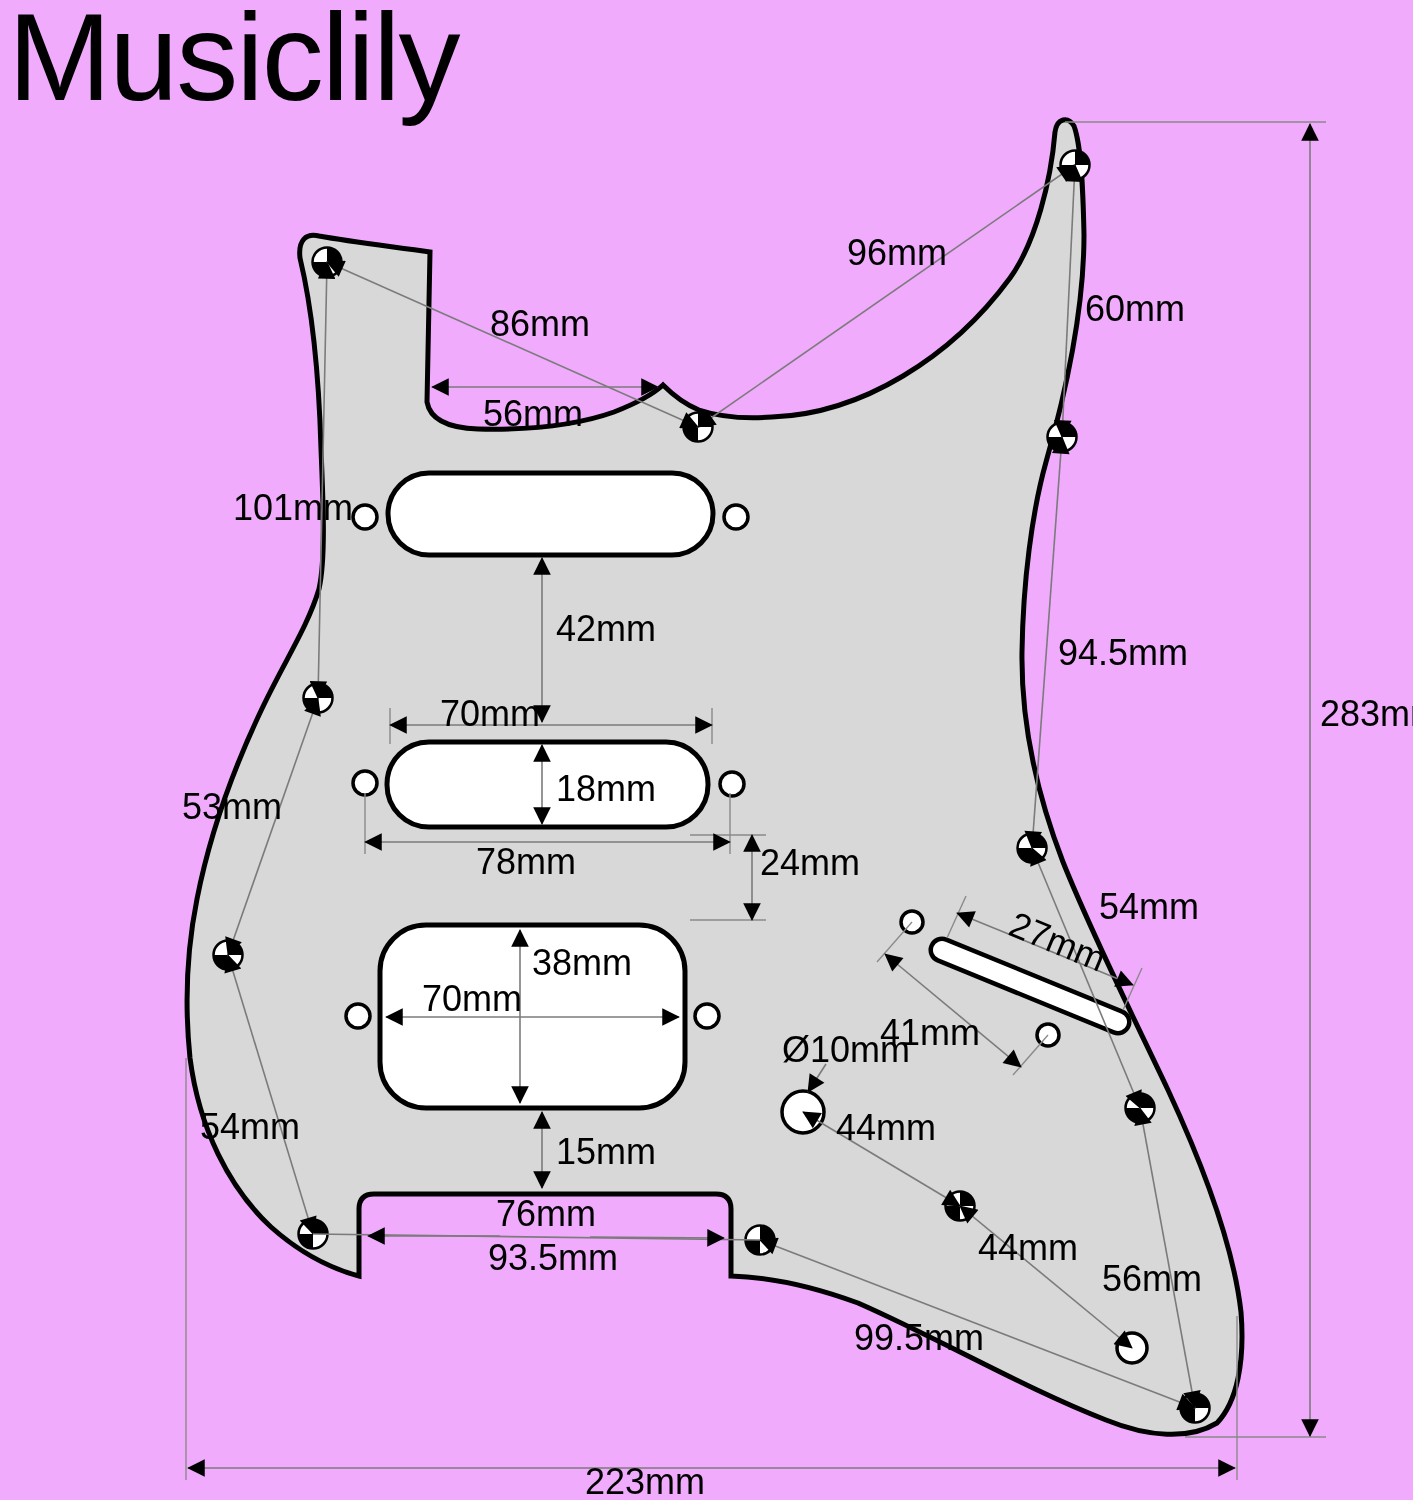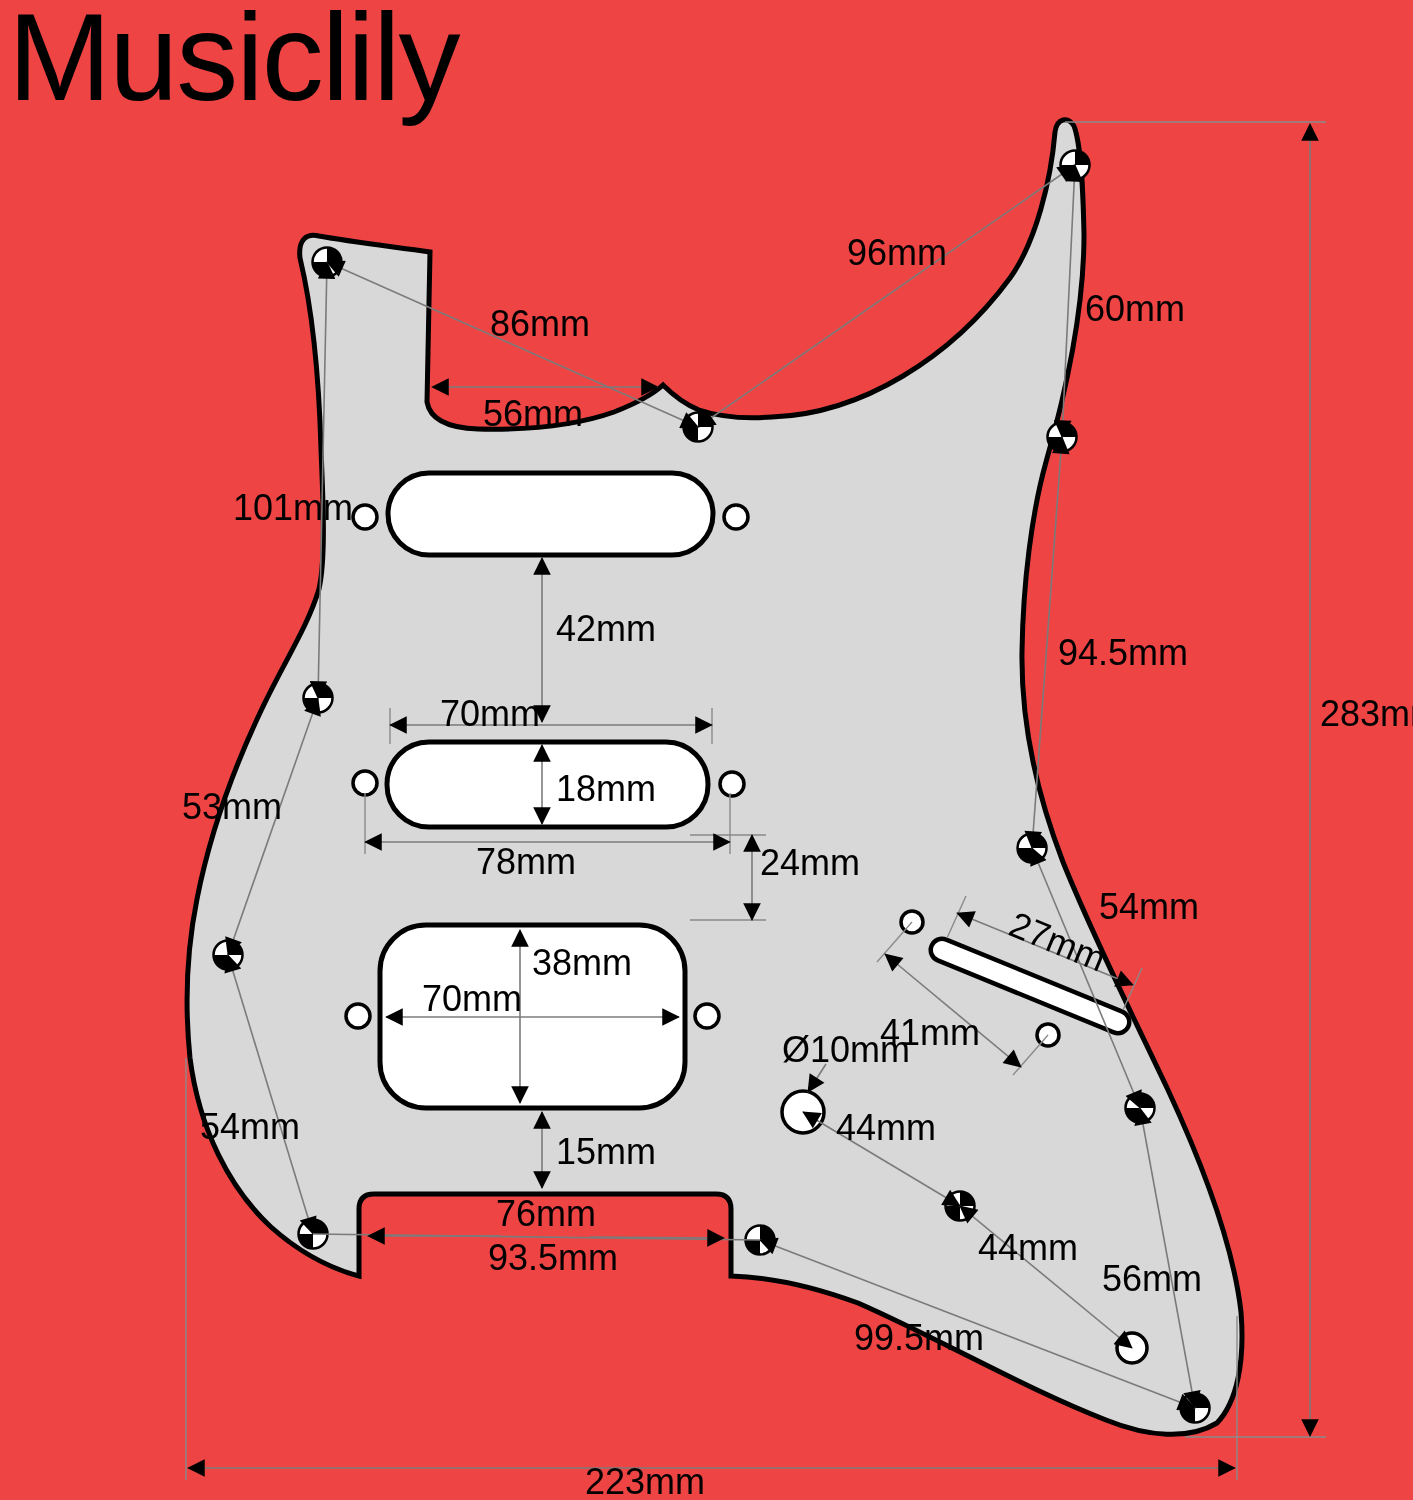--- a/index.html
+++ b/index.html
@@ -1,16 +1,16 @@
 <!DOCTYPE html>
 <html><head>
 <meta charset="utf-8">
 <style>
   html,body{margin:0;padding:0;background:#ffffff;}
-  .canvas{position:relative;width:1413px;height:1500px;background:#ef4444;overflow:hidden;
+  .canvas{position:relative;width:1413px;height:1500px;background:#f0abfc;overflow:hidden;
           font-family:"Liberation Sans",sans-serif;}
   .brand{position:absolute;left:8px;top:-14px;font-size:124px;letter-spacing:-2px;
          color:#000;font-weight:400;}
   svg{position:absolute;left:0;top:0;}
   .pg{fill:#d8d8d8;stroke:#000;stroke-width:5;}
   .cut{fill:#fff;stroke:#000;stroke-width:5;}
   .hole{fill:#fff;stroke:#000;stroke-width:3.5;}
   .datum{fill:#fff;stroke:#000;stroke-width:2.5;}
   .wedge{fill:#000;stroke:none;}
   .dim{stroke:#7b7b7b;stroke-width:1.6;fill:none;

